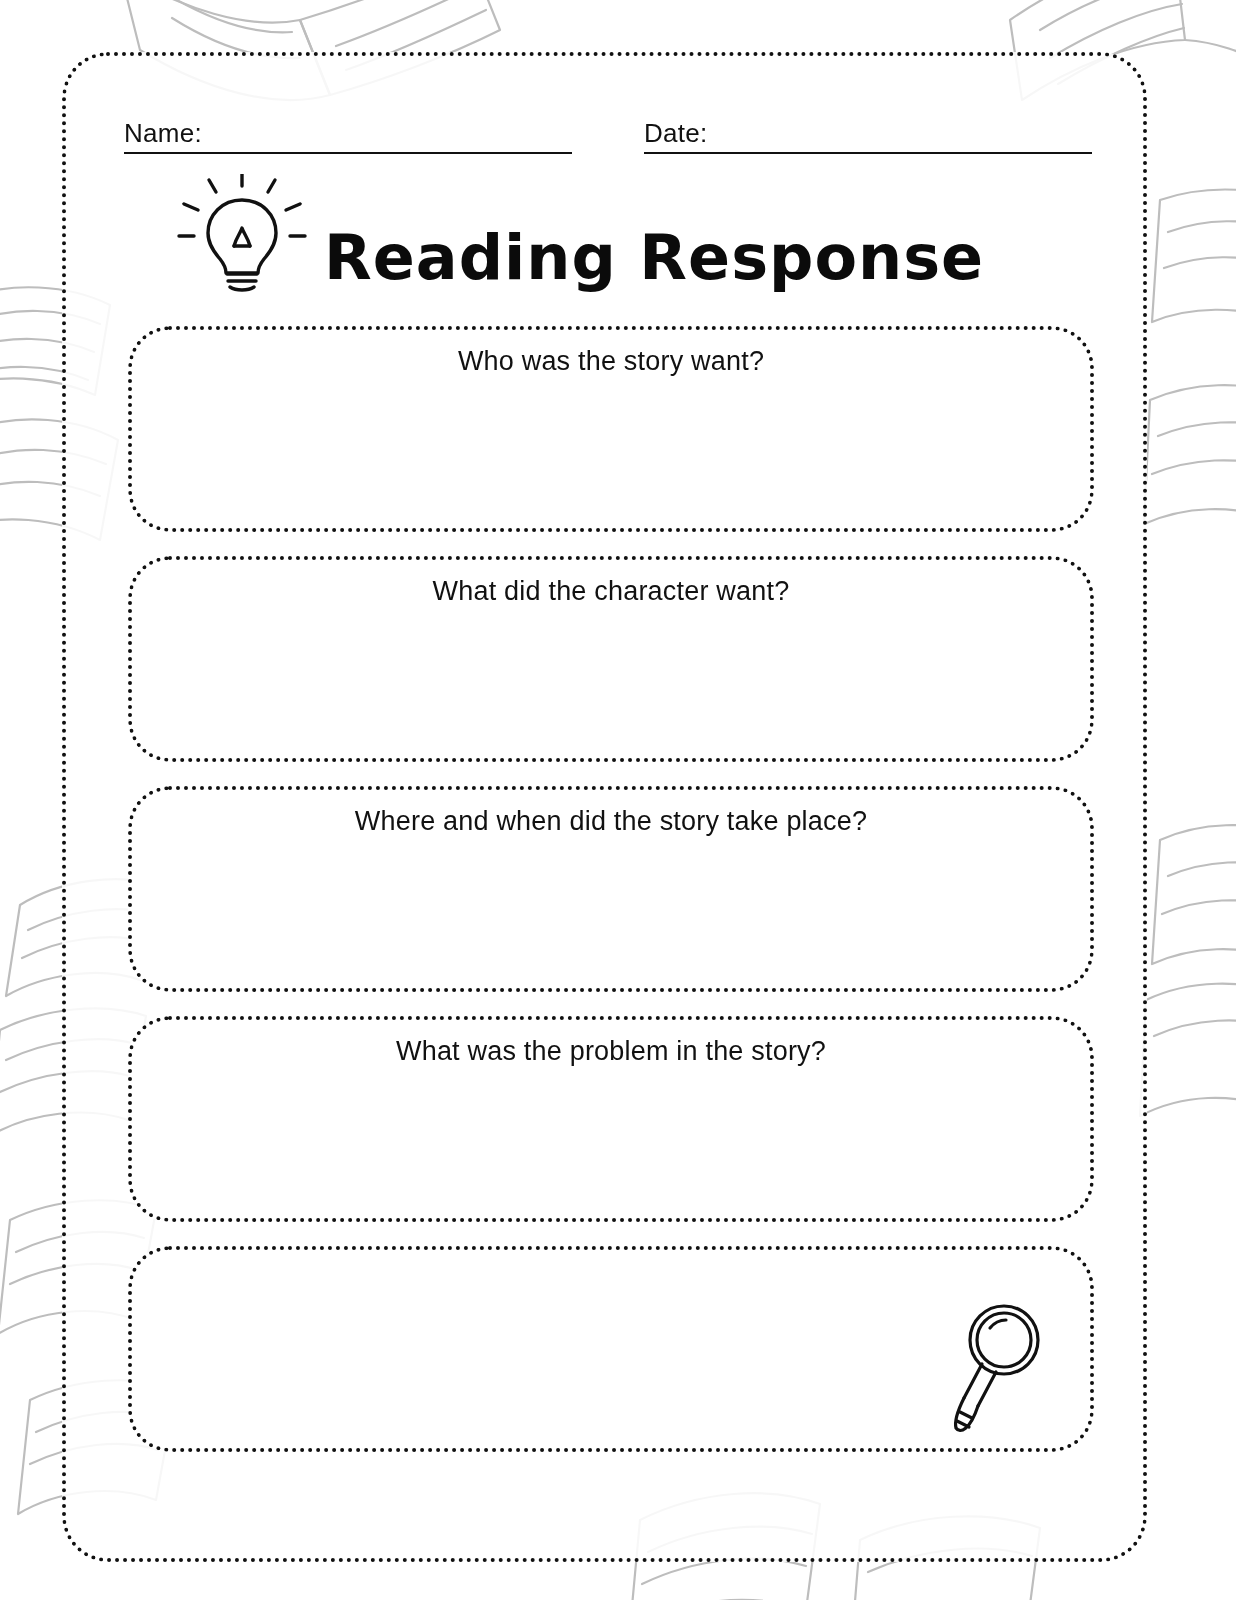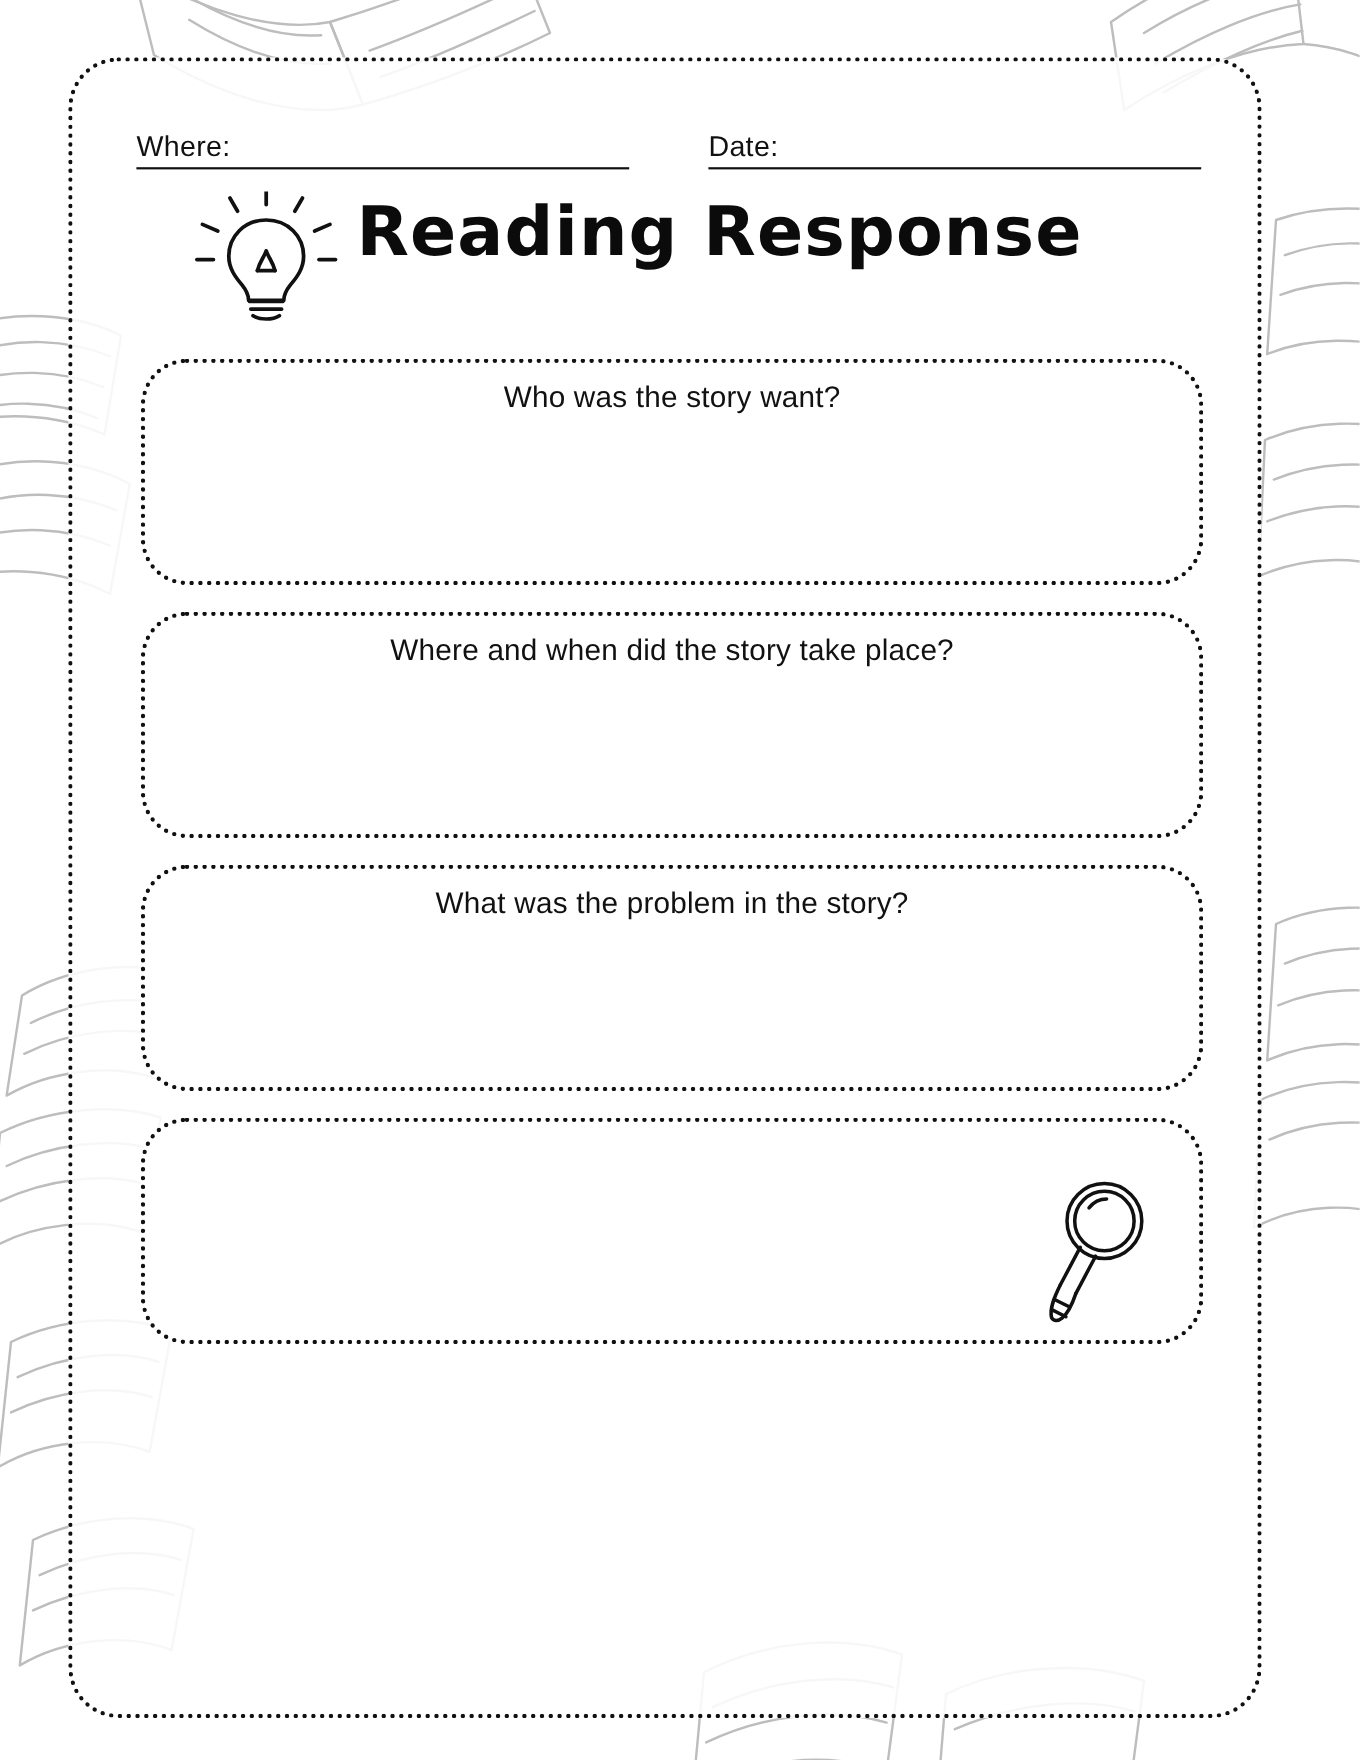--- a/index.html
+++ b/index.html
@@ -64,21 +64,21 @@
     line-height: 1;
     font-family: "Liberation Sans", sans-serif;
   }
 
   
   .title-row {
     position: absolute;
     left: 110px;
     top: 118px;
     display: flex;
-    align-items: flex-start;
+    align-items: flex-end;
     gap: 16px;
   }
   .bulb-icon { width: 132px; height: 120px; display: block; }
   .title-text {
     font-family: "DejaVu Sans", sans-serif;
     font-weight: bold;
     font-size: 62px;
     color: #0b0b0b;
     letter-spacing: 1px;
     white-space: nowrap;
@@ -195,21 +195,21 @@
 
     <path d="M860 1540 C 918 1512, 990 1510, 1040 1528 L 1028 1620 C 976 1604, 908 1610, 852 1638 Z"></path>
     <path d="M868 1572 C 922 1548, 986 1542, 1032 1556"></path>
   </g>
 </svg>
 
 <div class="sheet">
 
   <div class="namedate">
     <div class="field">
-      <span class="field-label">Where:</span>
+      <span class="field-label">Name:</span>
       <span class="field-value"></span>
     </div>
     <div class="field">
       <span class="field-label">Date:</span>
       <span class="field-value"></span>
     </div>
   </div>
 
   <div class="title-row">
     <svg class="bulb-icon" viewBox="0 0 132 120" xmlns="http://www.w3.org/2000/svg">
@@ -237,20 +237,24 @@
     <div class="title-text">Reading Response</div>
   </div>
 
   <div class="boxes">
 
     <div class="qbox">
       <div class="qbox-label">Who was the story want?</div>
       <div class="qbox-answer"></div>
     </div>
 
+    <div class="qbox">
+      <div class="qbox-label">What did the character want?</div>
+      <div class="qbox-answer"></div>
+    </div>
 
     <div class="qbox">
       <div class="qbox-label">Where and when did the story take place?</div>
       <div class="qbox-answer"></div>
     </div>
 
     <div class="qbox">
       <div class="qbox-label">What was the problem in the story?</div>
       <div class="qbox-answer"></div>
     </div>

